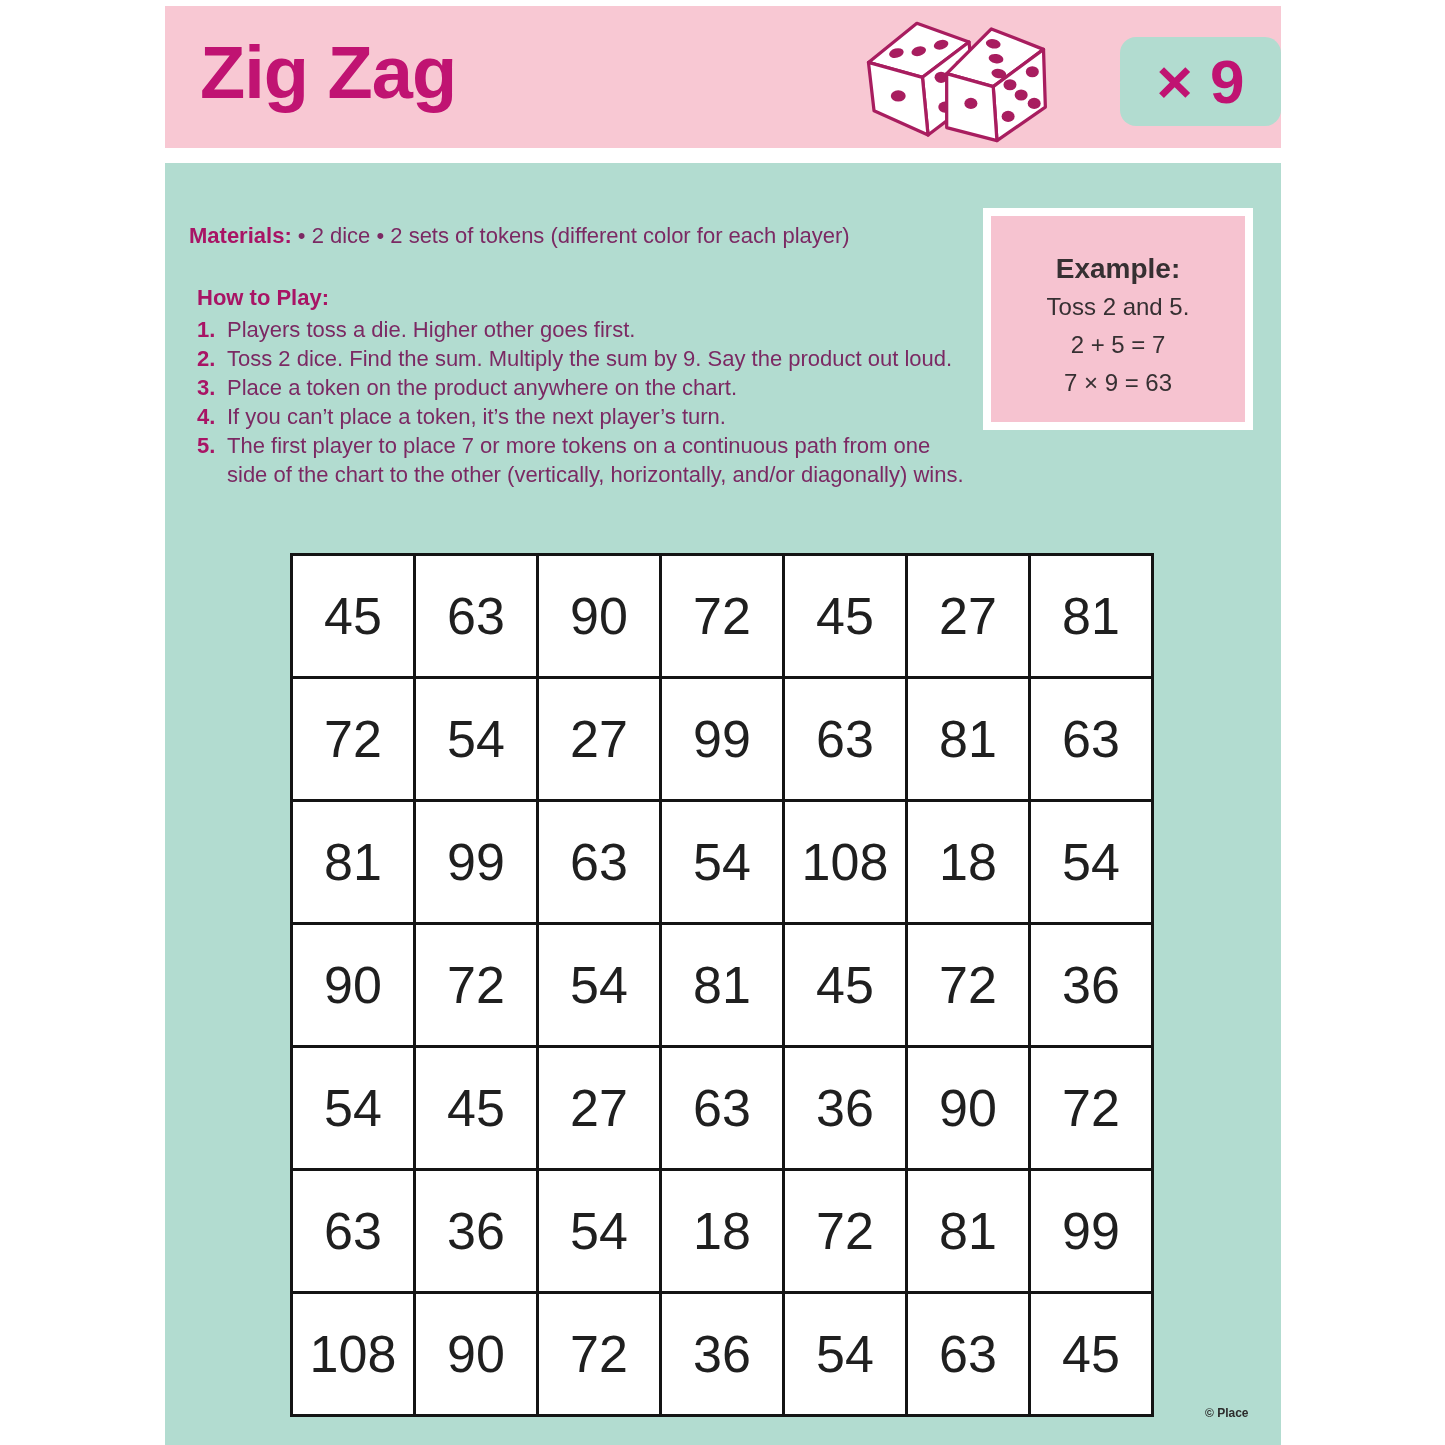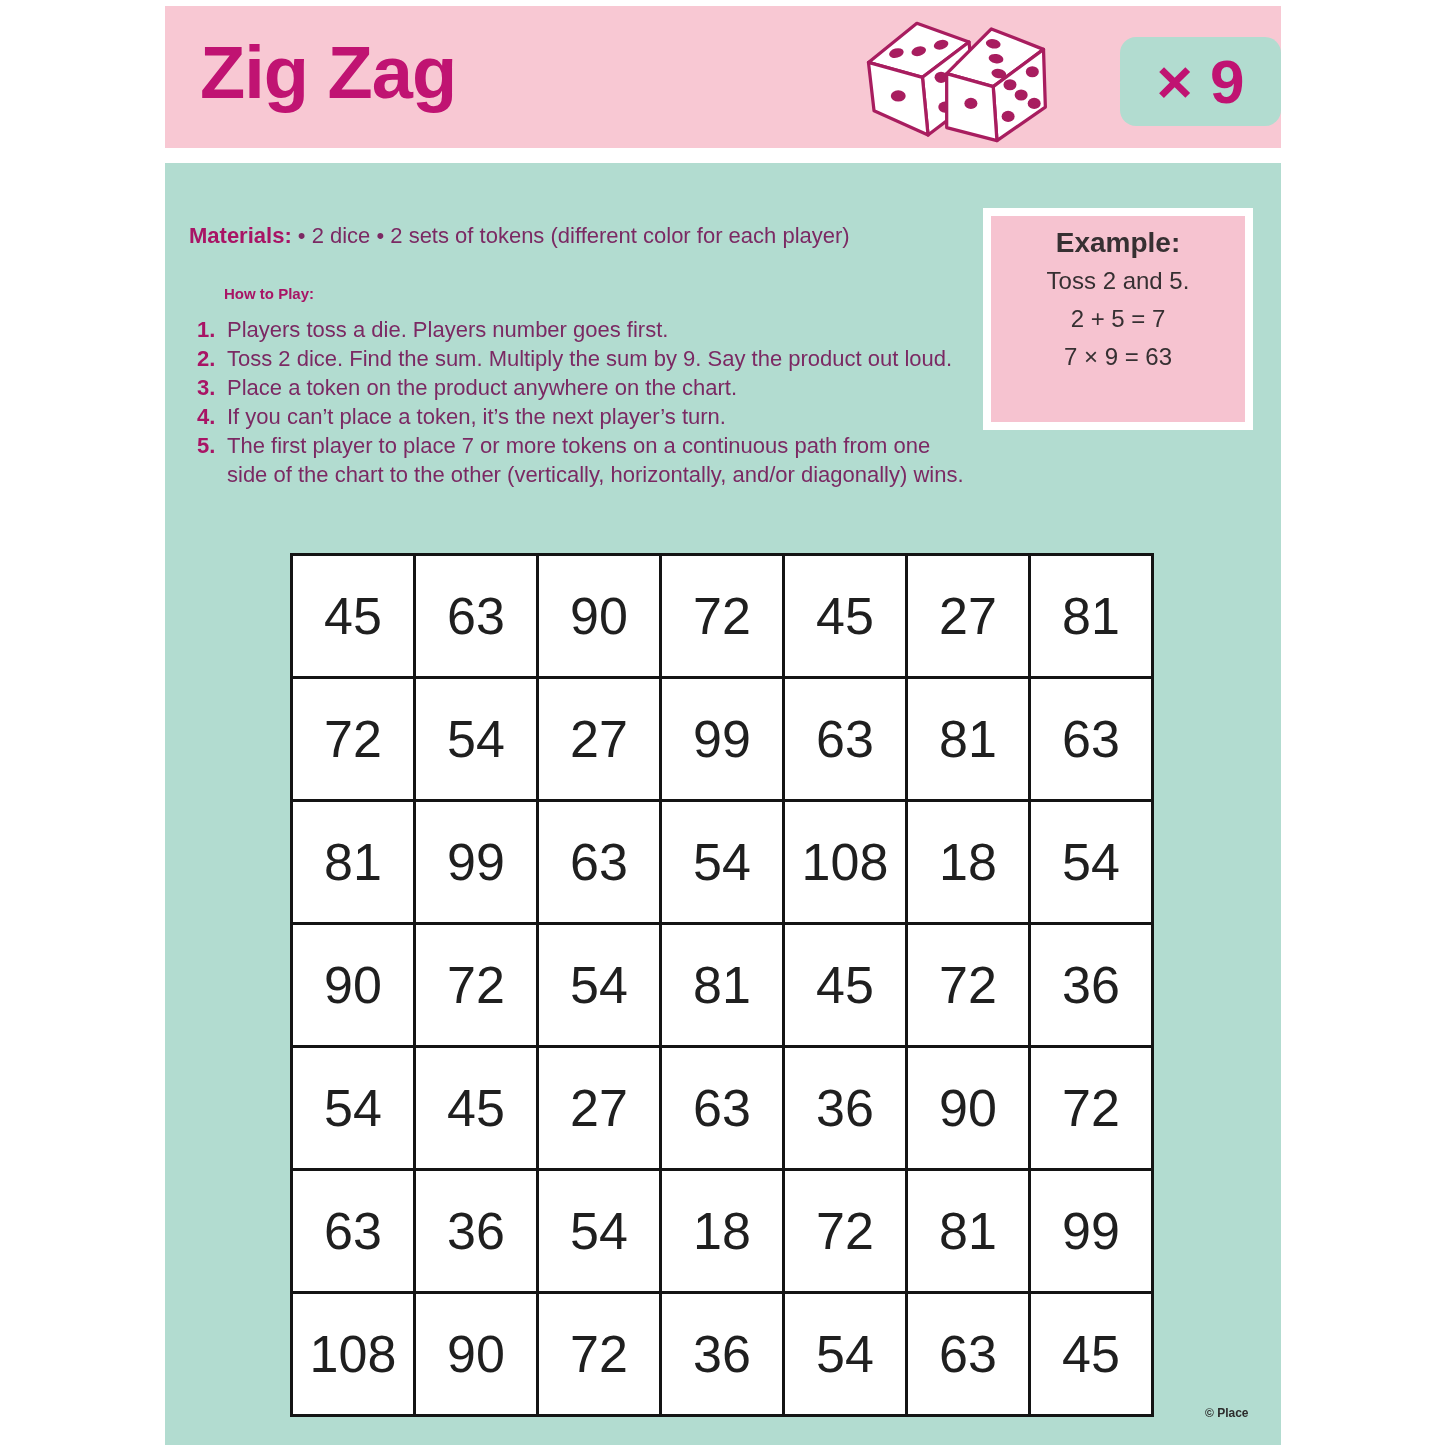--- a/index.html
+++ b/index.html
@@ -38,34 +38,34 @@
     width: 1116px; height: 1282px;
     background: #b2dcd0;
   }
   .materials-line {
     position: absolute; left: 24px; top: 60px;
     font-size: 22px; color: #7b2963; width: 760px;
   }
   .materials-line .mlabel { font-weight: bold; color: #a81465; }
   .howto-label {
     position: absolute; left: 32px; top: 122px;
-    font-size: 15px; font-weight: bold; color: #a81465; margin-left: 27px;
+    font-size: 22px; font-weight: bold; color: #a81465;
   }
   .howto-list { position: absolute; left: 32px; top: 152px; width: 790px; }
   .hint-item { display: flex; line-height: 29px; font-size: 22px; }
   .hint-item .num { font-weight: bold; color: #a81465; width: 30px; flex: 0 0 30px; }
   .hint-item .txt { color: #7b2963; max-width: 745px; }
 
   
   .example-box {
     position: absolute; left: 818px; top: 45px;
     width: 270px; height: 222px;
     background: #f6c3d0; border: 8px solid #ffffff;
     text-align: center; color: #363032;
-    padding-top: 8px;
+    padding-top: 34px;
   }
   .example-box .ex-label { font-size: 28px; font-weight: bold; line-height: 38px; }
   .example-box .ex-line  { font-size: 24px; line-height: 38px; }
 
   
   .grid {
     position: absolute; left: 125px; top: 390px;
     display: grid;
     grid-template-columns: repeat(7, 120px);
     grid-auto-rows: 120px;
@@ -133,21 +133,21 @@
 
   <div class="materials-line">
     <span class="mlabel">Materials:</span><span> • 2 dice  •  2 sets of tokens (different color for each player)</span>
   </div>
 
   <div class="howto-label">How to Play:</div>
 
   <div class="howto-list" id="howto-list">
       <div class="hint-item">
         <span class="num">1.</span>
-        <span class="txt">Players toss a die. Players number goes first.</span>
+        <span class="txt">Players toss a die. Higher other goes first.</span>
       </div>
       <div class="hint-item">
         <span class="num">2.</span>
         <span class="txt">Toss 2 dice. Find the sum. Multiply the sum by 9. Say the product out loud.</span>
       </div>
       <div class="hint-item">
         <span class="num">3.</span>
         <span class="txt">Place a token on the product anywhere on the chart.</span>
       </div>
       <div class="hint-item">

